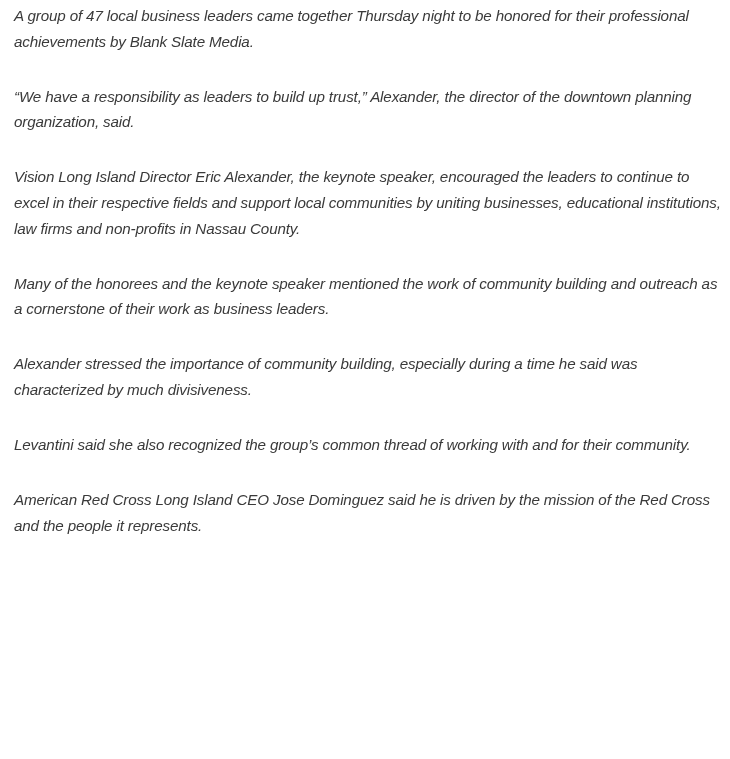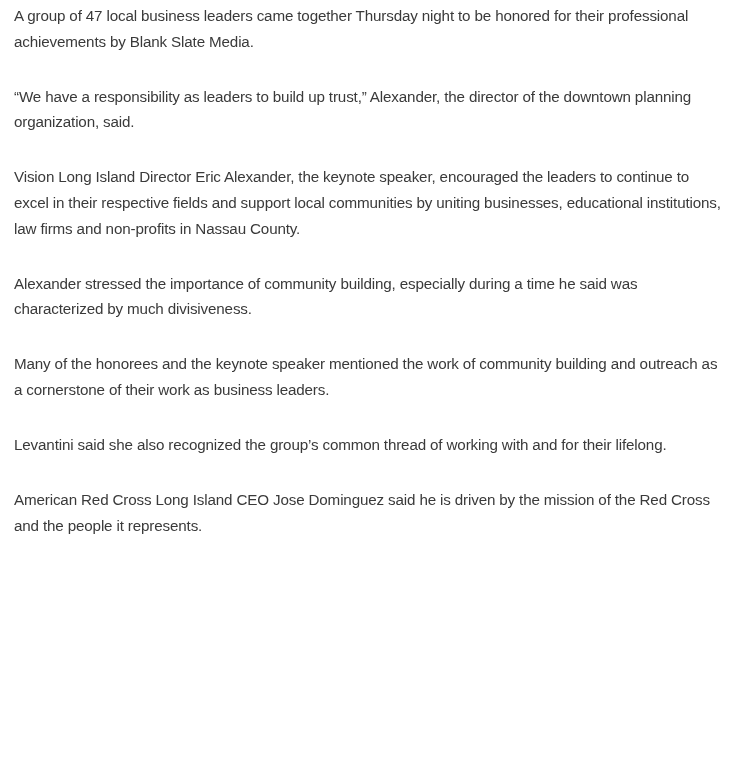--- a/index.html
+++ b/index.html
@@ -20,26 +20,27 @@
     width: 712px;
     font-family: "Liberation Sans", sans-serif;
     font-size: 15.2px;
     line-height: 25.6px;
     color: #3a3a3a;
     letter-spacing: -0.15px;
   }
   .article p {
     margin: 0 0 29.5px 0;
     padding: 0;
+    font-style: italic;
   }
 </style>
 </head>
 <body>
 
 <div class="article">
   <p>A group of 47 local business leaders came together Thursday night to be honored for their professional achievements by Blank Slate Media.</p>
   <p>“We have a responsibility as leaders to build up trust,” Alexander, the director of the downtown planning organization, said.</p>
   <p>Vision Long Island Director Eric Alexander, the keynote speaker, encouraged the leaders to continue to excel in their respective fields and support local communities by uniting businesses, educational institutions, law firms and non-profits in Nassau County.</p>
+  <p>Many of the honorees and the keynote speaker mentioned the work of community building and outreach as a cornerstone of their work as business leaders.</p>
   <p>Alexander stressed the importance of community building, especially during a time he said was characterized by much divisiveness.</p>
-  <p>Many of the honorees and the keynote speaker mentioned the work of community building and outreach as a cornerstone of their work as business leaders.</p>
-  <p>Levantini said she also recognized the group’s common thread of working with and for their lifelong.</p>
+  <p>Levantini said she also recognized the group’s common thread of working with and for their community.</p>
   <p>American Red Cross Long Island CEO Jose Dominguez said he is driven by the mission of the Red Cross and the people it represents.</p>
 </div>
 
 </body></html>

